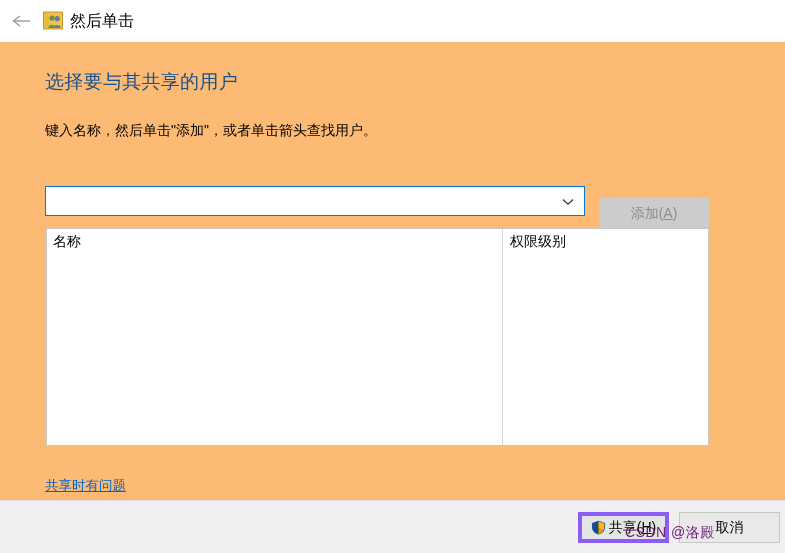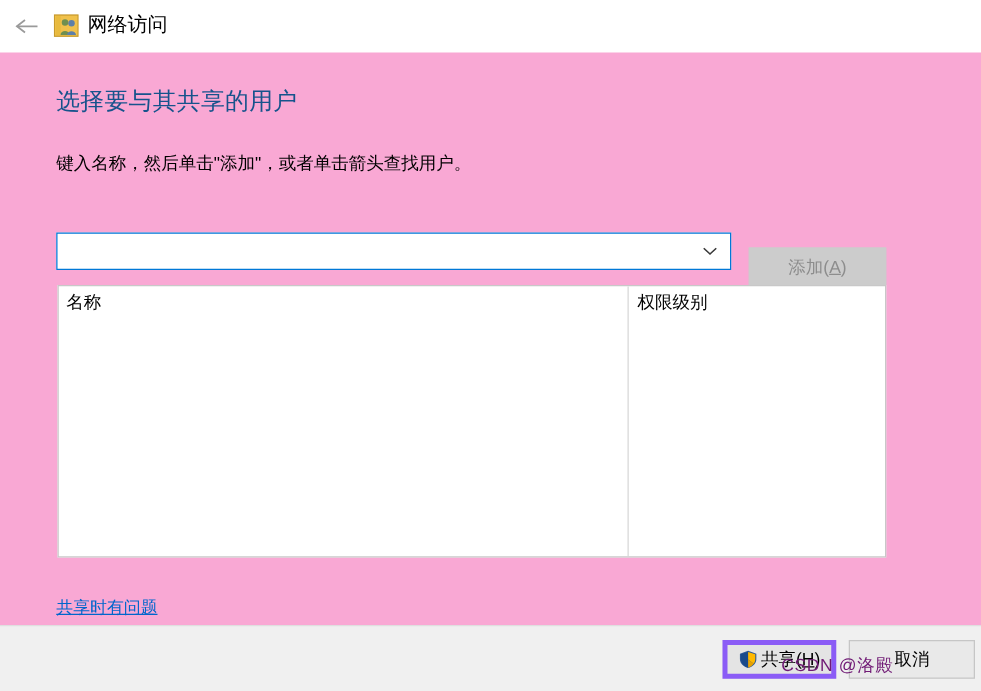--- a/index.html
+++ b/index.html
@@ -46,21 +46,21 @@
     color: #000000;
     white-space: nowrap;
   }
 
   
   .content {
     position: absolute;
     left: 0; top: 42px;
     width: 785px;
     height: 458px;
-    background: #f9a8d4;
+    background: #fdba74;
   }
   .page-heading {
     position: absolute;
     left: 45px; top: 27px;
     font-size: 19px;
     line-height: 26px;
     color: #16538c;
     letter-spacing: 0.3px;
     white-space: nowrap;
   }
@@ -256,21 +256,21 @@
     <svg width="20" height="19" viewBox="0 0 20 19">
       <rect x="0.5" y="1" width="19" height="17" fill="#f0c14b" stroke="#c79a2c" stroke-width="1"></rect>
       <rect x="1.5" y="2" width="4" height="15" fill="#e8ba3e"></rect>
       <circle cx="9" cy="7" r="2.6" fill="#6f8f4f"></circle>
       <path d="M5.4 17 C5.4 12.6 12.6 12.6 12.6 17 Z" fill="#6f8f4f"></path>
       <circle cx="14.2" cy="7.6" r="2.6" fill="#5d7fa8"></circle>
       <path d="M10.6 17 C10.6 12.9 17.8 12.9 17.8 17 Z" fill="#5d7fa8"></path>
     </svg>
   </div>
 
-  <div class="title-text">网络访问</div>
+  <div class="title-text">然后单击</div>
 </div>
 
 <div class="content">
 
   <div class="page-heading">选择要与其共享的用户</div>
   <div class="instruction">键入名称，然后单击"添加"，或者单击箭头查找用户。</div>
 
   <div class="combo">
     <input class="combo-input" type="text" value="" placeholder="" style="">
     <span class="combo-arrow">

